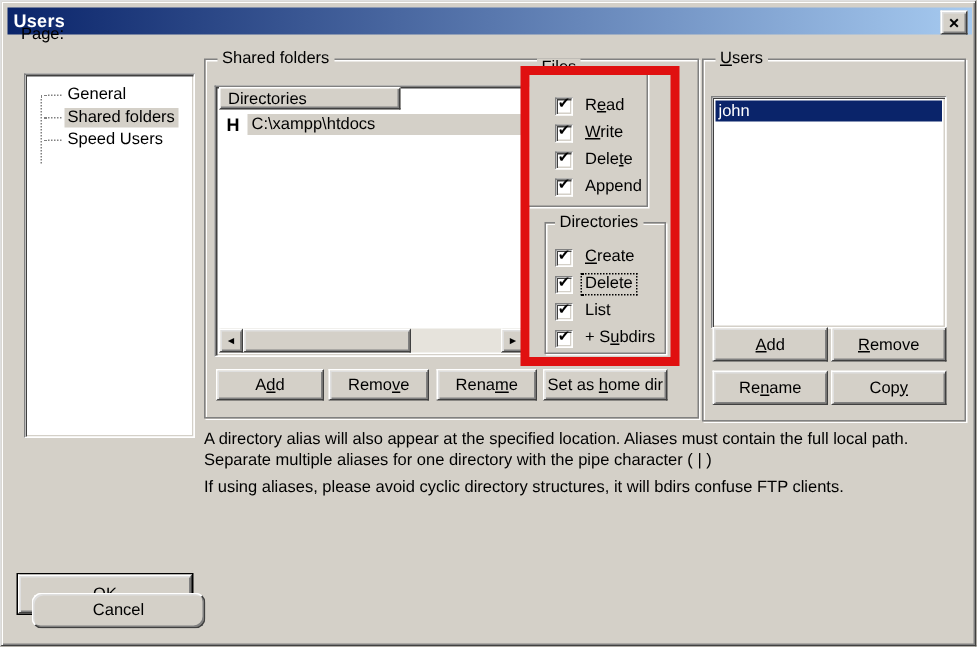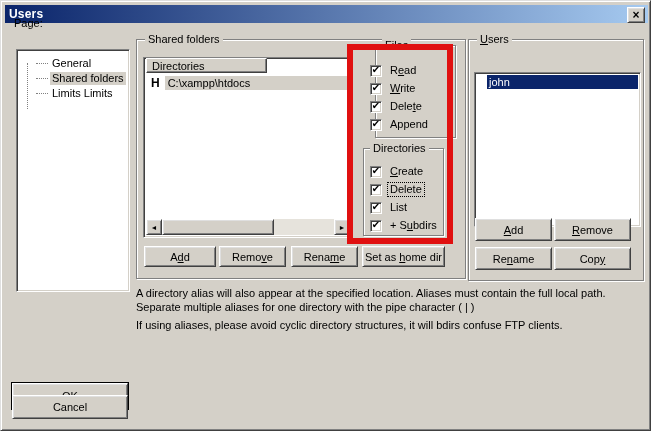--- a/index.html
+++ b/index.html
@@ -44,21 +44,21 @@
   }
   .btn-default{box-shadow:0 0 0 1px #000, inset 1px 1px 0 #DFDFDF, inset -1px -1px 0 #808080;}
   .groupbox{
     position:absolute;border:1px solid #808080;
     box-shadow:inset 1px 1px 0 #fff, 1px 1px 0 #fff;
   }
   .group-label{
     position:absolute;top:-7px;left:8px;background:#D4D0C8;padding:0 3px;line-height:13px;
   }
   
-  .tree-item{height:15px;display:flex;align-items:center;position:relative;padding-left:19px;}
+  .tree-item{height:15px;display:flex;align-items:center;position:relative;padding-left:12px;}
   .tree-hline{width:12px;height:1px;border-top:1px dotted #808080;margin-right:2px;flex:none;}
   .tree-label{padding:0 2px;line-height:13px;white-space:nowrap;}
   .tree-label.selected{background:#D4D0C8;}
   .tree-vline{position:absolute;left:10px;top:13px;height:46px;border-left:1px dotted #808080;}
   
   .hdr-cell{
     position:absolute;top:0;height:15px;background:#D4D0C8;
     border:1px solid;border-color:#FFFFFF #404040 #404040 #FFFFFF;
     box-shadow:inset -1px -1px 0 #808080;
     display:flex;align-items:center;padding-left:5px;box-sizing:border-box;
@@ -114,21 +114,21 @@
       <div class="tree-item">
         <span class="tree-hline"></span>
         <span class="tree-label">General</span>
       </div>
       <div class="tree-item">
         <span class="tree-hline"></span>
         <span class="tree-label selected">Shared folders</span>
       </div>
       <div class="tree-item">
         <span class="tree-hline"></span>
-        <span class="tree-label">Limits Limits</span>
+        <span class="tree-label">Speed Users</span>
       </div>
     </div>
   </div>
 
   <div class="groupbox" style="left:135px;top:38px;width:328px;height:238px;">
     <span class="group-label">Shared folders</span>
   </div>
 
   <div class="abs sunken" style="left:142px;top:56px;width:208px;height:179px;background:#fff;">
     <div class="hdr-cell" style="left:2px;width:121px;">
@@ -156,21 +156,21 @@
   <div class="abs raised btn" style="left:218px;top:245px;width:65px;height:19px;">
     <span>Remo<u>v</u>e</span>
   </div>
   <div class="abs raised btn" style="left:290px;top:245px;width:65px;height:19px;">
     <span>Rena<u>m</u>e</span>
   </div>
   <div class="abs raised btn" style="left:361px;top:245px;width:81px;height:19px;">
     <span>Set as <u>h</u>ome dir</span>
   </div>
 
-  <div class="groupbox" style="left:374px;top:44px;width:79px;height:91px;">
+  <div class="groupbox" style="left:350px;top:44px;width:79px;height:91px;">
     <span class="group-label" style="left:6px;">Files</span>
   </div>
   <div class="cb-row" style="left:369px;top:63px;">
     <div class="checkbox">
         <span>✔</span>
       </div>
     <span class="cb-label">R<u>e</u>ad</span>
   </div>
   <div class="cb-row" style="left:369px;top:81px;">
     <div class="checkbox">
@@ -217,21 +217,21 @@
         <span>✔</span>
       </div>
     <span class="cb-label">+ S<u>u</u>bdirs</span>
   </div>
 
   <div class="annotation-red" style="left:346px;top:43px;width:94px;height:188px;"></div>
 
   <div class="groupbox" style="left:467px;top:38px;width:174px;height:240px;">
     <span class="group-label"><u>U</u>sers</span>
   </div>
-  <div class="abs sunken" style="left:473px;top:71px;width:155px;height:153px;padding-left:10px;">
+  <div class="abs sunken" style="left:473px;top:63px;width:155px;height:153px;">
     <div style="margin:2px;background:#0A246A;color:#fff;line-height:14px;padding-left:2px;">john</div>
   </div>
   <div class="abs raised btn" style="left:474px;top:217px;width:75px;height:21px;">
     <span><u>A</u>dd</span>
   </div>
   <div class="abs raised btn" style="left:553px;top:217px;width:75px;height:21px;">
     <span><u>R</u>emove</span>
   </div>
   <div class="abs raised btn" style="left:474px;top:246px;width:75px;height:21px;">
     <span>Re<u>n</u>ame</span>
@@ -239,17 +239,17 @@
   <div class="abs raised btn" style="left:553px;top:246px;width:75px;height:21px;">
     <span>Cop<u>y</u></span>
   </div>
 
   <div class="abs" style="left:135px;top:285px;width:512px;line-height:14px;">A directory alias will also appear at the specified location. Aliases must contain the full local path. Separate multiple aliases for one directory with the pipe character ( | )</div>
   <div class="abs" style="left:135px;top:317px;width:512px;line-height:14px;">If using aliases, please avoid cyclic directory structures, it will bdirs confuse FTP clients.</div>
 
   <div class="abs raised btn btn-default" style="left:11px;top:382px;width:114px;height:24px;">
     <span>OK</span>
   </div>
-  <div class="abs raised btn" style="left:11px;top:394px;width:114px;height:22px;">
+  <div class="abs raised btn" style="left:20px;top:394px;width:114px;height:22px;border-radius:7px;">
     <span>Cancel</span>
   </div>
 
 </div>
 
 </body></html>

